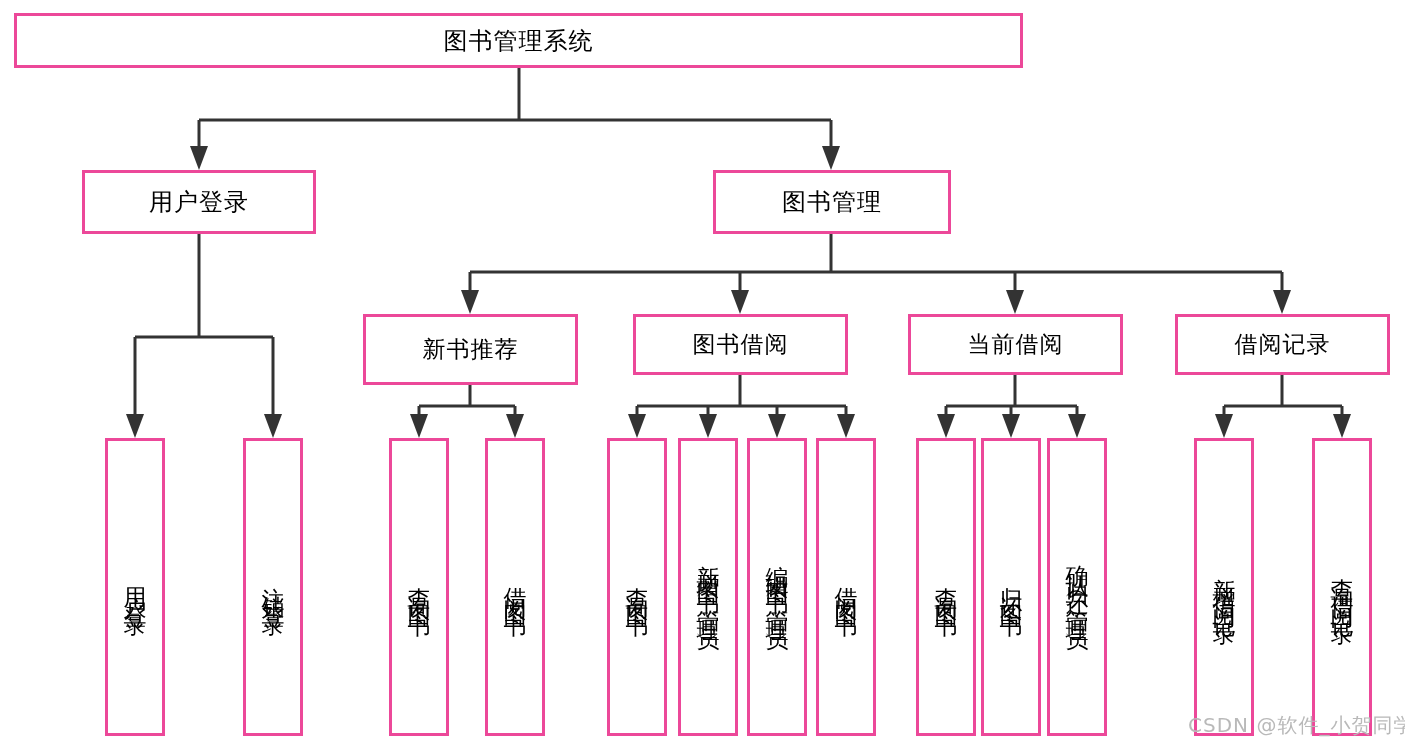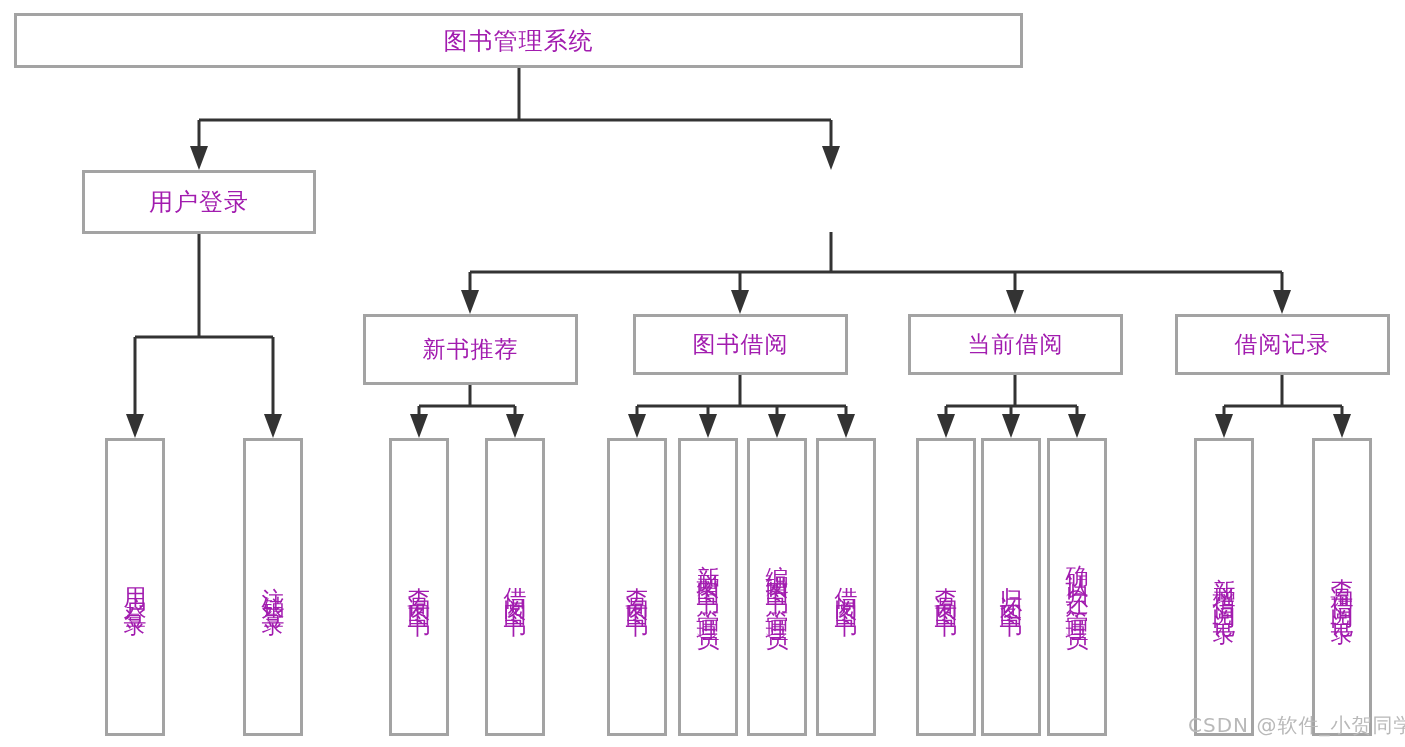--- a/index.html
+++ b/index.html
@@ -27,23 +27,23 @@
     stroke-width: 3;
     fill: none;
   }
   svg.connectors polygon {
     fill: #333333;
     stroke: none;
   }
   .node {
     position: absolute;
     box-sizing: border-box;
-    border: 3px solid #a3a3a3;
+    border: 3px solid #ec4899;
     background: #ffffff;
-    color: #a21caf;
+    color: #000000;
     display: flex;
     align-items: center;
     justify-content: center;
     z-index: 2;
   }
   .hbox {
     font-size: 24px;
     letter-spacing: 1px;
     white-space: nowrap;
   }
@@ -128,20 +128,21 @@
     <path d="M1282 373 L1282 406 M1224 406 L1342 406"></path>
     <line x1="1224" y1="406" x2="1224" y2="420"></line>
       <polygon points="1215,414 1233,414 1224,438"></polygon>
     <line x1="1342" y1="406" x2="1342" y2="420"></line>
       <polygon points="1333,414 1351,414 1342,438"></polygon>
   </svg>
 
   <div class="node hbox" style="left:14px; top:13px; width:1009px; height:55px;">图书管理系统</div>
 
   <div class="node hbox" style="left:82px; top:170px; width:234px; height:64px;">用户登录</div>
+  <div class="node hbox" style="left:713px; top:170px; width:238px; height:64px;">图书管理</div>
 
   <div class="node hbox l3" style="left:363px; top:314px; width:215px; height:71px;">新书推荐</div>
   <div class="node hbox l3" style="left:908px; top:314px; width:215px; height:61px;">当前借阅</div>
   <div class="node hbox l3" style="left:633px; top:314px; width:215px; height:61px;">图书借阅</div>
   <div class="node hbox l3" style="left:1175px; top:314px; width:215px; height:61px;">借阅记录</div>
 
   <div class="node vbox" style="left:105px;">用户登录</div>
   <div class="node vbox" style="left:243px;">注销登录</div>
 
   <div class="node vbox" style="left:389px;">查询图书</div>

